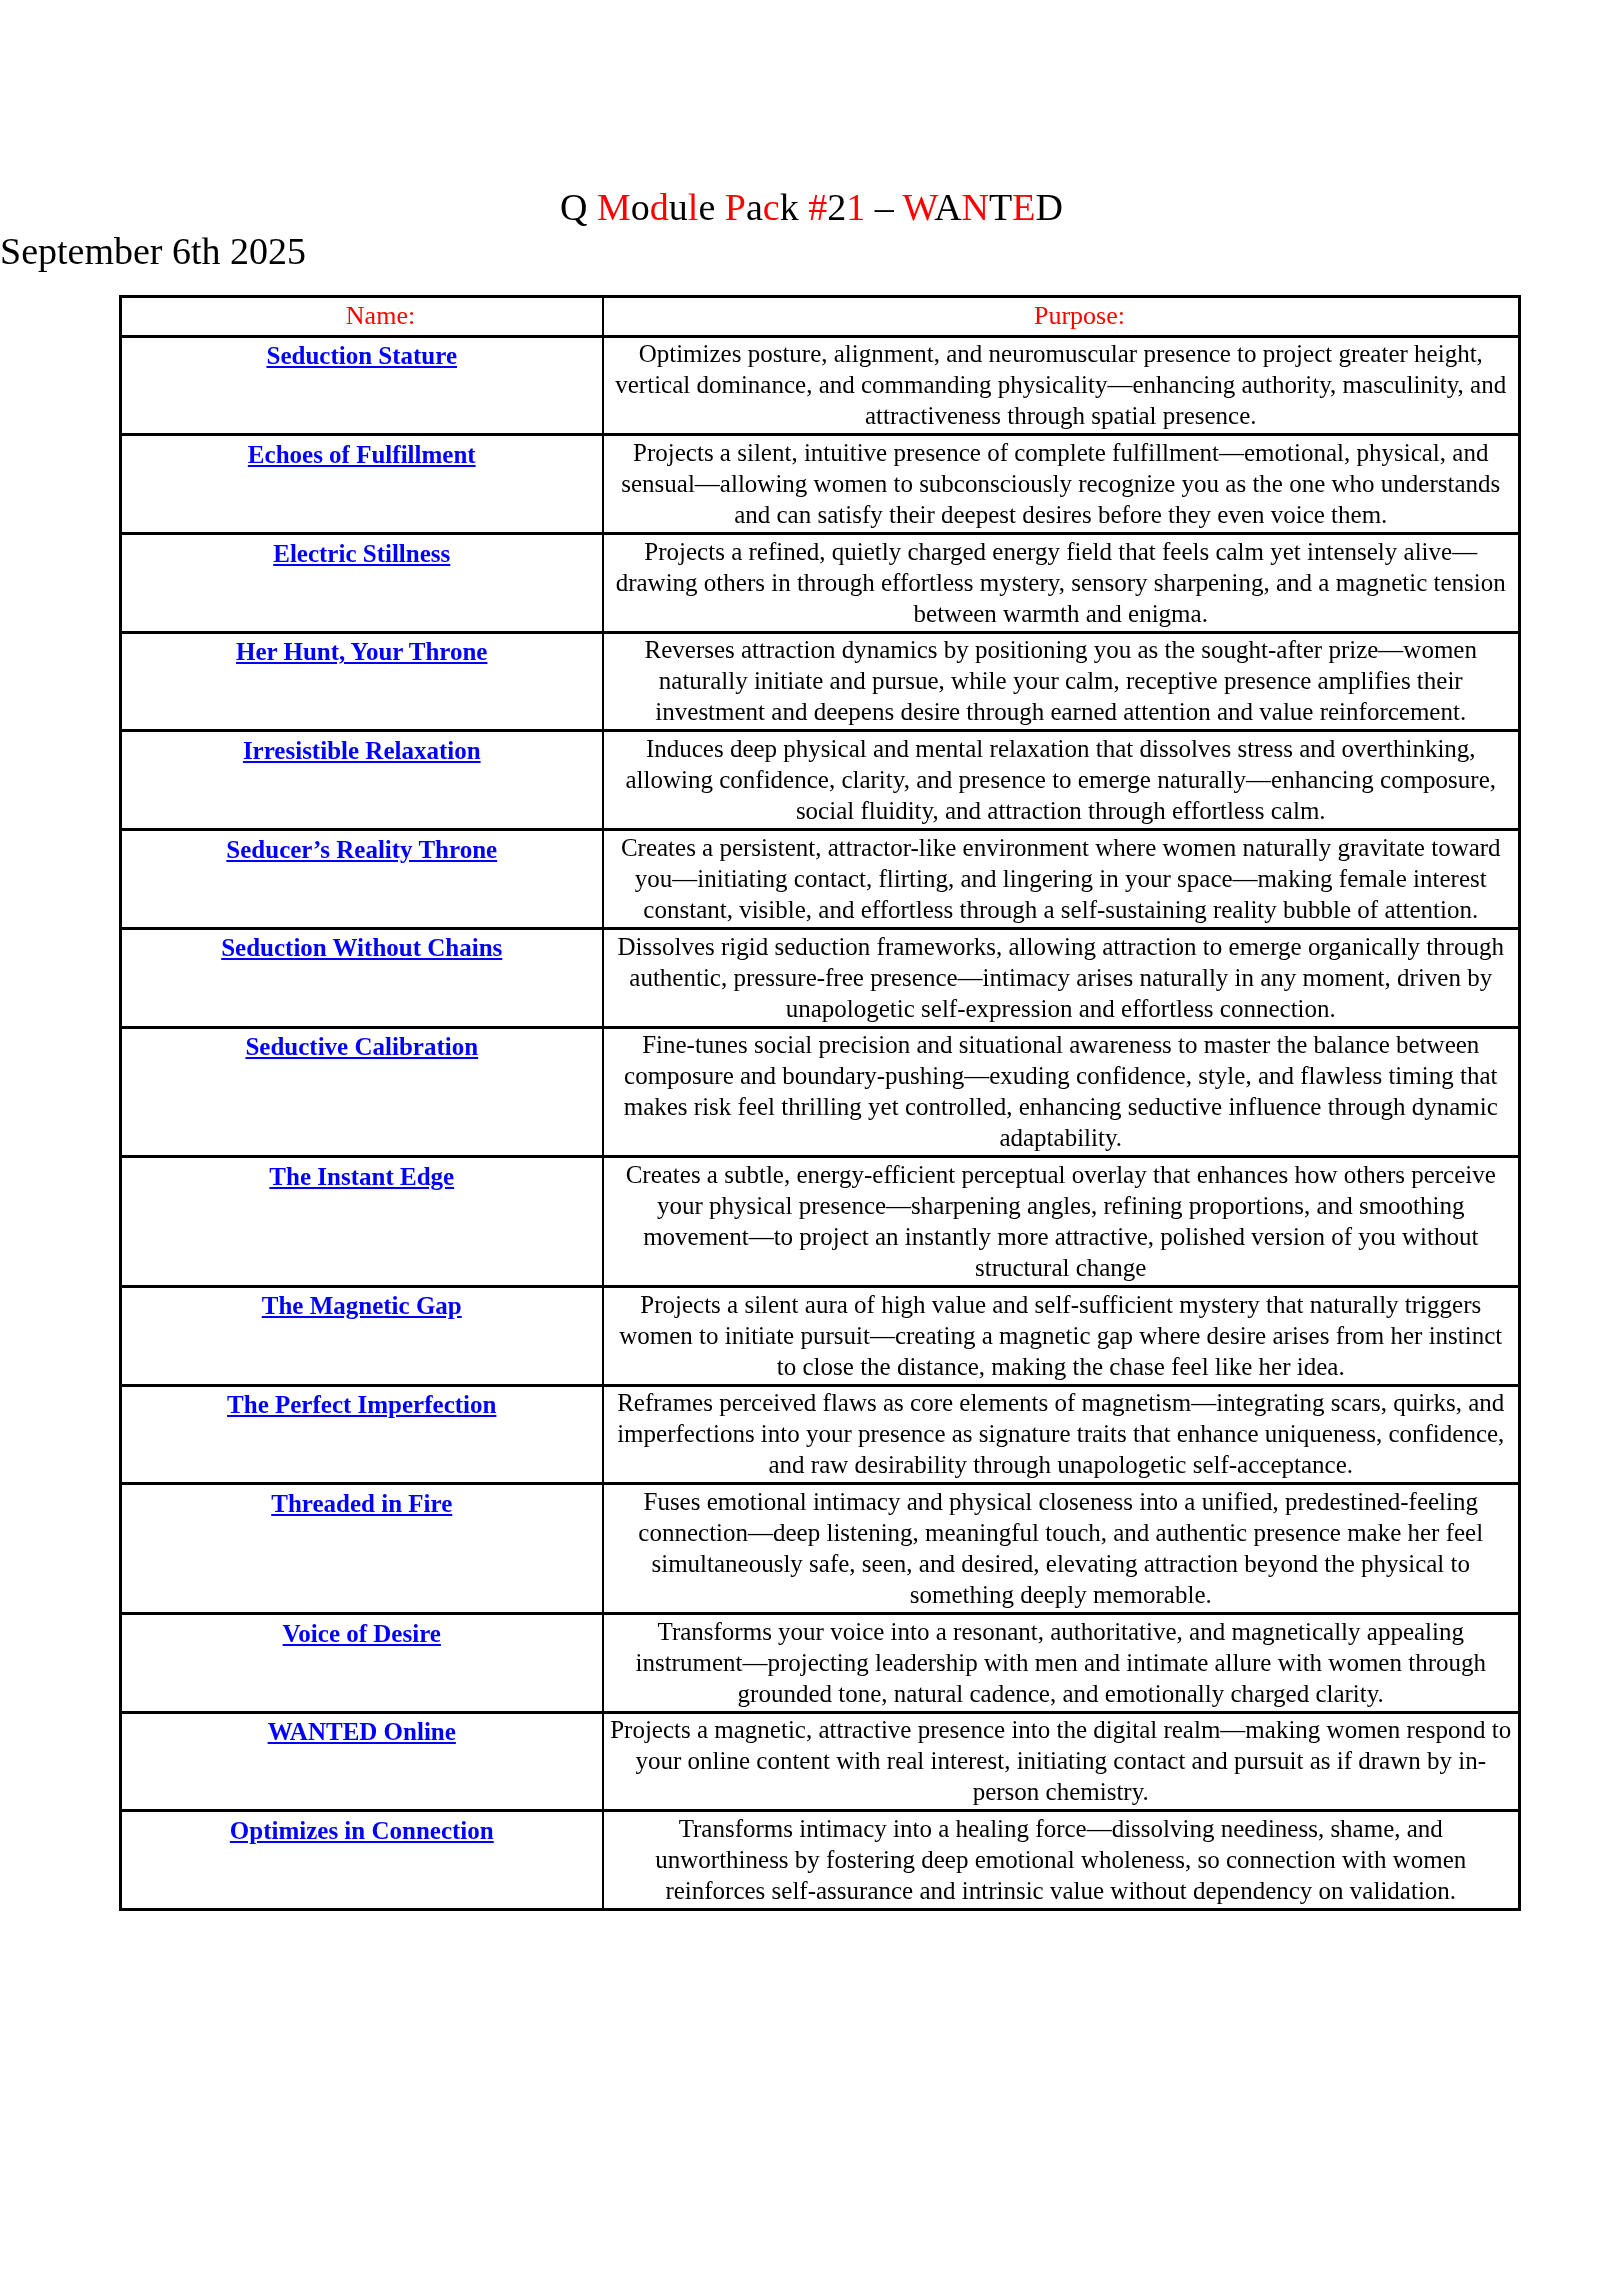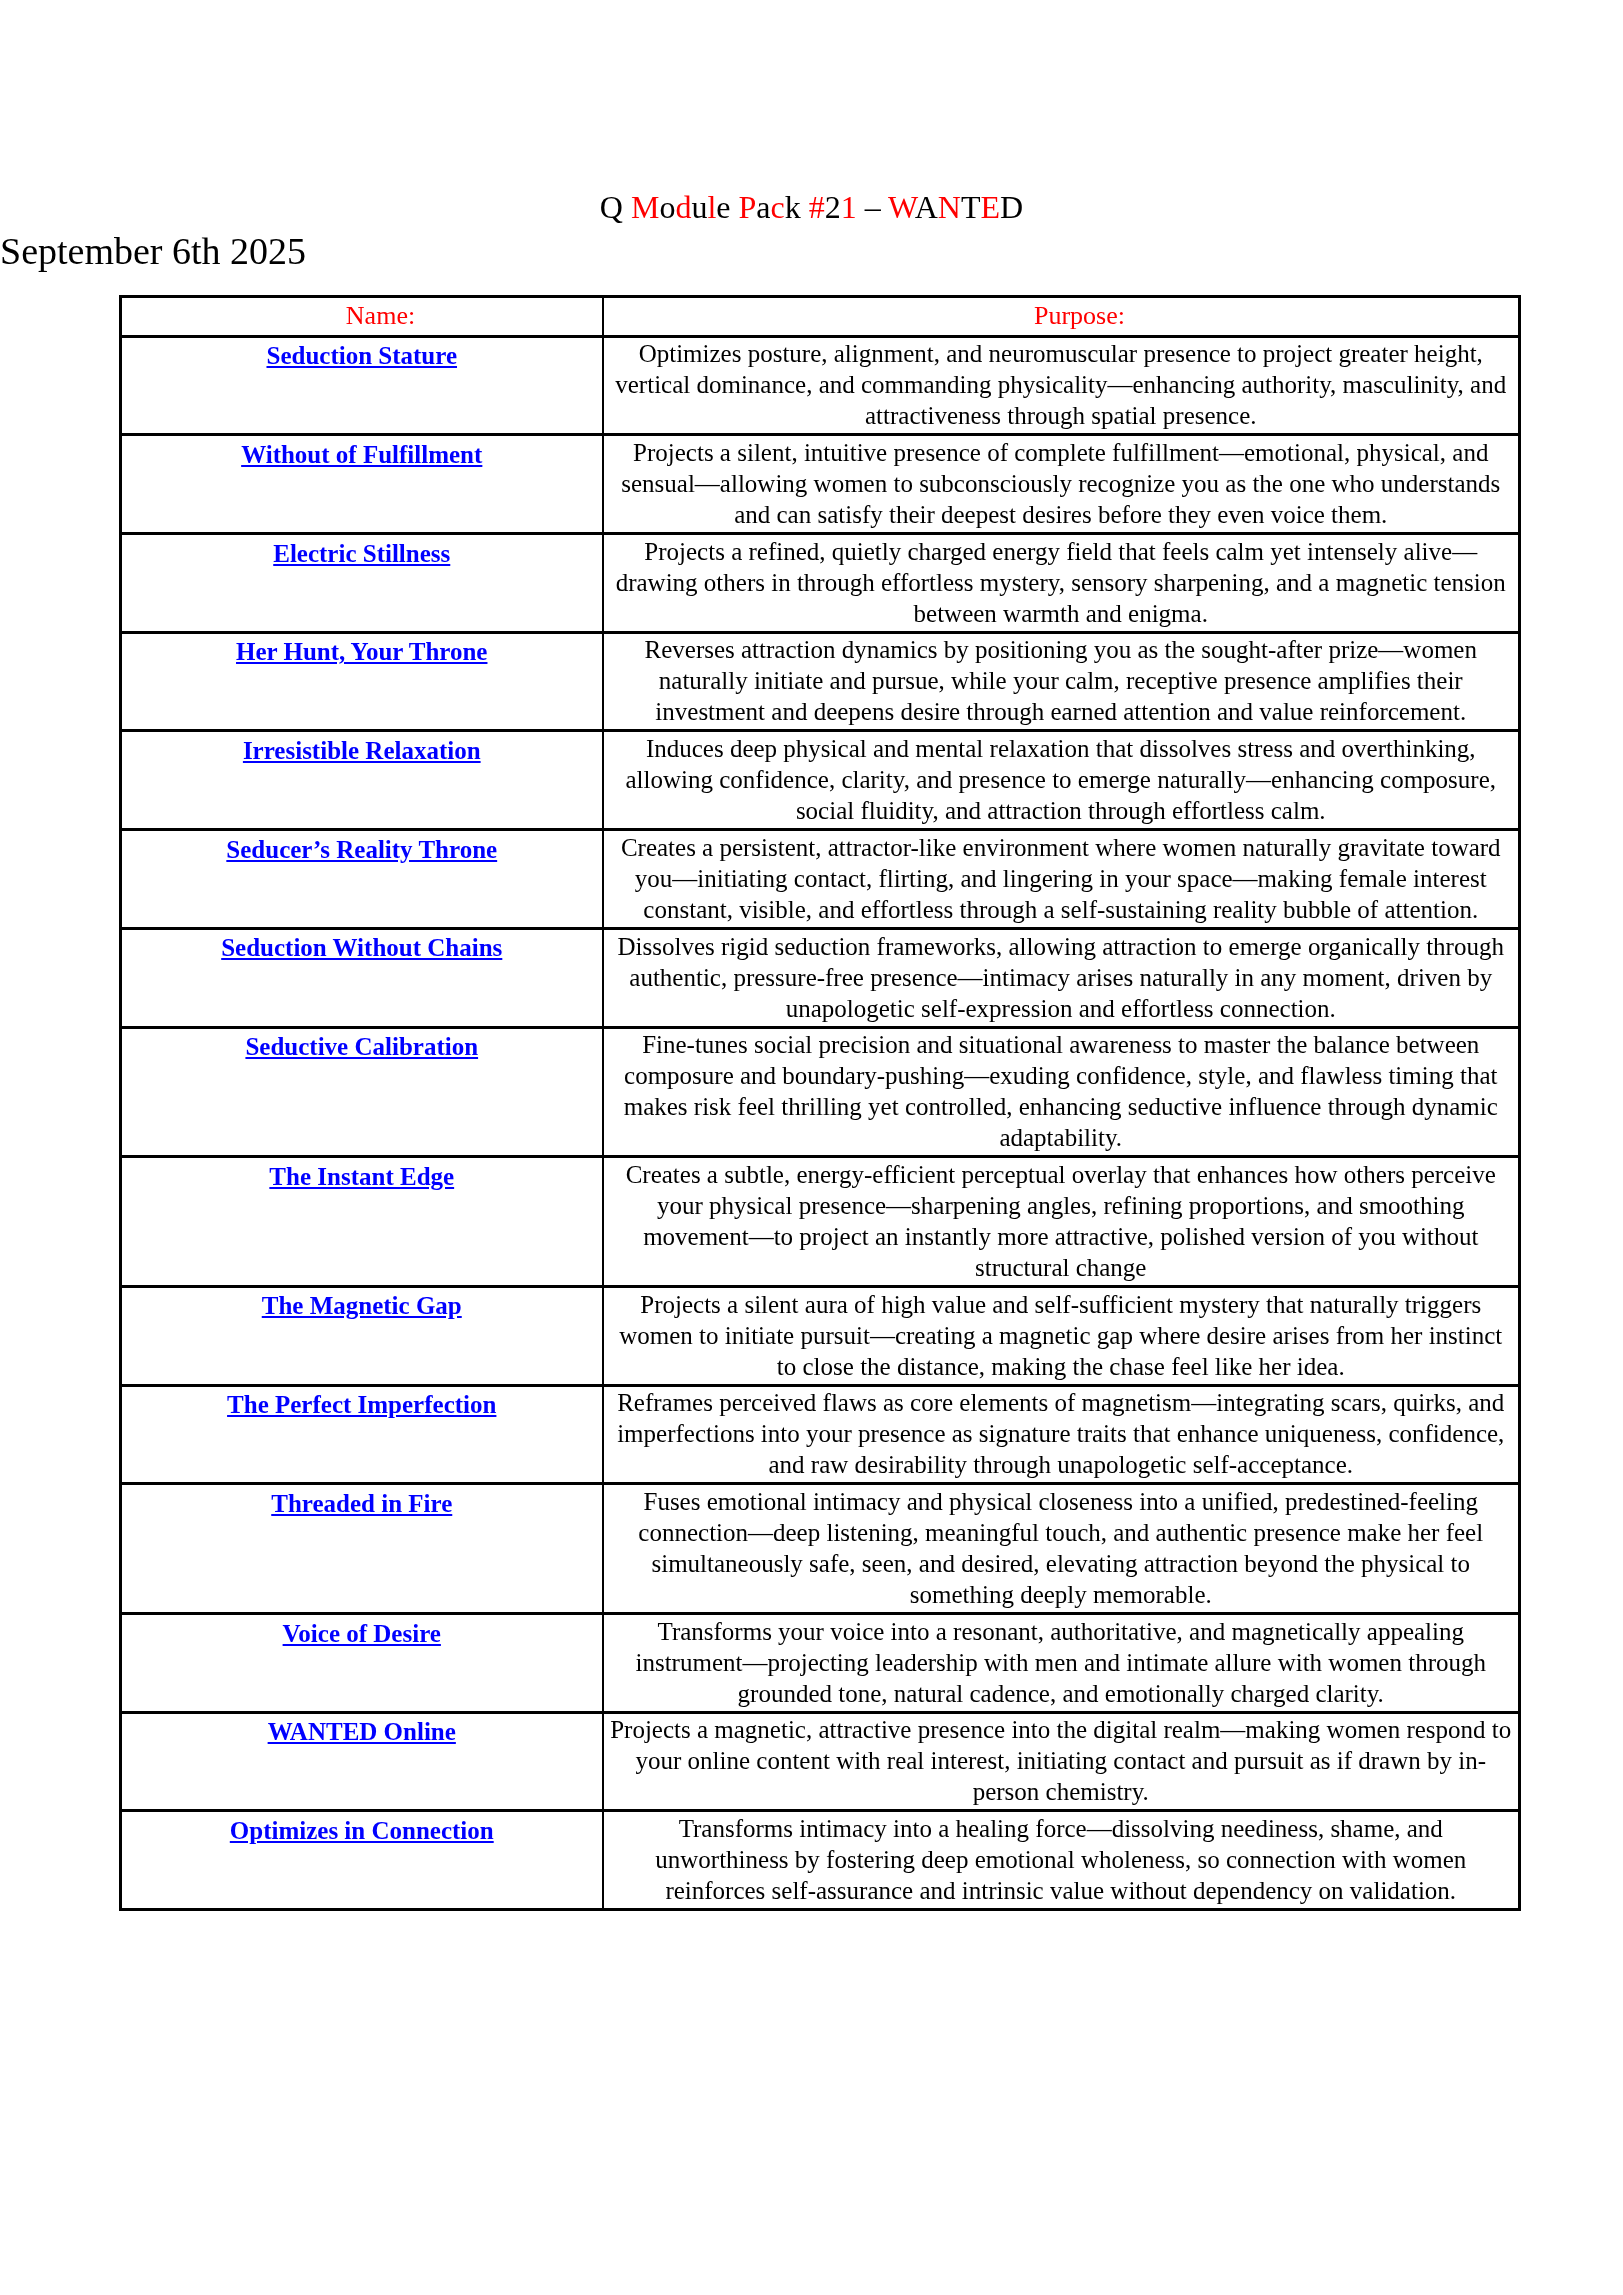--- a/index.html
+++ b/index.html
@@ -12,21 +12,21 @@
     height: 2295px;
     font-family: "Liberation Serif", serif;
     color: #000000;
     position: relative;
   }
   .doc {
     padding-top: 185px;
   }
   .title-line {
     text-align: center;
-    font-size: 32px;
+    font-size: 38px;
     line-height: 44px;
     white-space: pre;
   }
   .subtitle-line {
     text-align: left;
     font-size: 38px;
     line-height: 44px;
     color: #000000;
   }
   table.module-table {
@@ -92,21 +92,21 @@
     <tbody>
   <tr>
     <td class="name-cell">
       <a>Seduction Stature</a>
     </td>
     <td class="purpose-cell">Optimizes posture, alignment, and neuromuscular presence to project greater height, vertical dominance, and commanding physicality—enhancing authority, masculinity, and attractiveness through spatial presence.</td>
   </tr>
 
   <tr>
     <td class="name-cell">
-      <a>Without of Fulfillment</a>
+      <a>Echoes of Fulfillment</a>
     </td>
     <td class="purpose-cell">Projects a silent, intuitive presence of complete fulfillment—emotional, physical, and sensual—allowing women to subconsciously recognize you as the one who understands and can satisfy their deepest desires before they even voice them.</td>
   </tr>
 
   <tr>
     <td class="name-cell">
       <a>Electric Stillness</a>
     </td>
     <td class="purpose-cell">Projects a refined, quietly charged energy field that feels calm yet intensely alive—drawing others in through effortless mystery, sensory sharpening, and a magnetic tension between warmth and enigma.</td>
   </tr>

